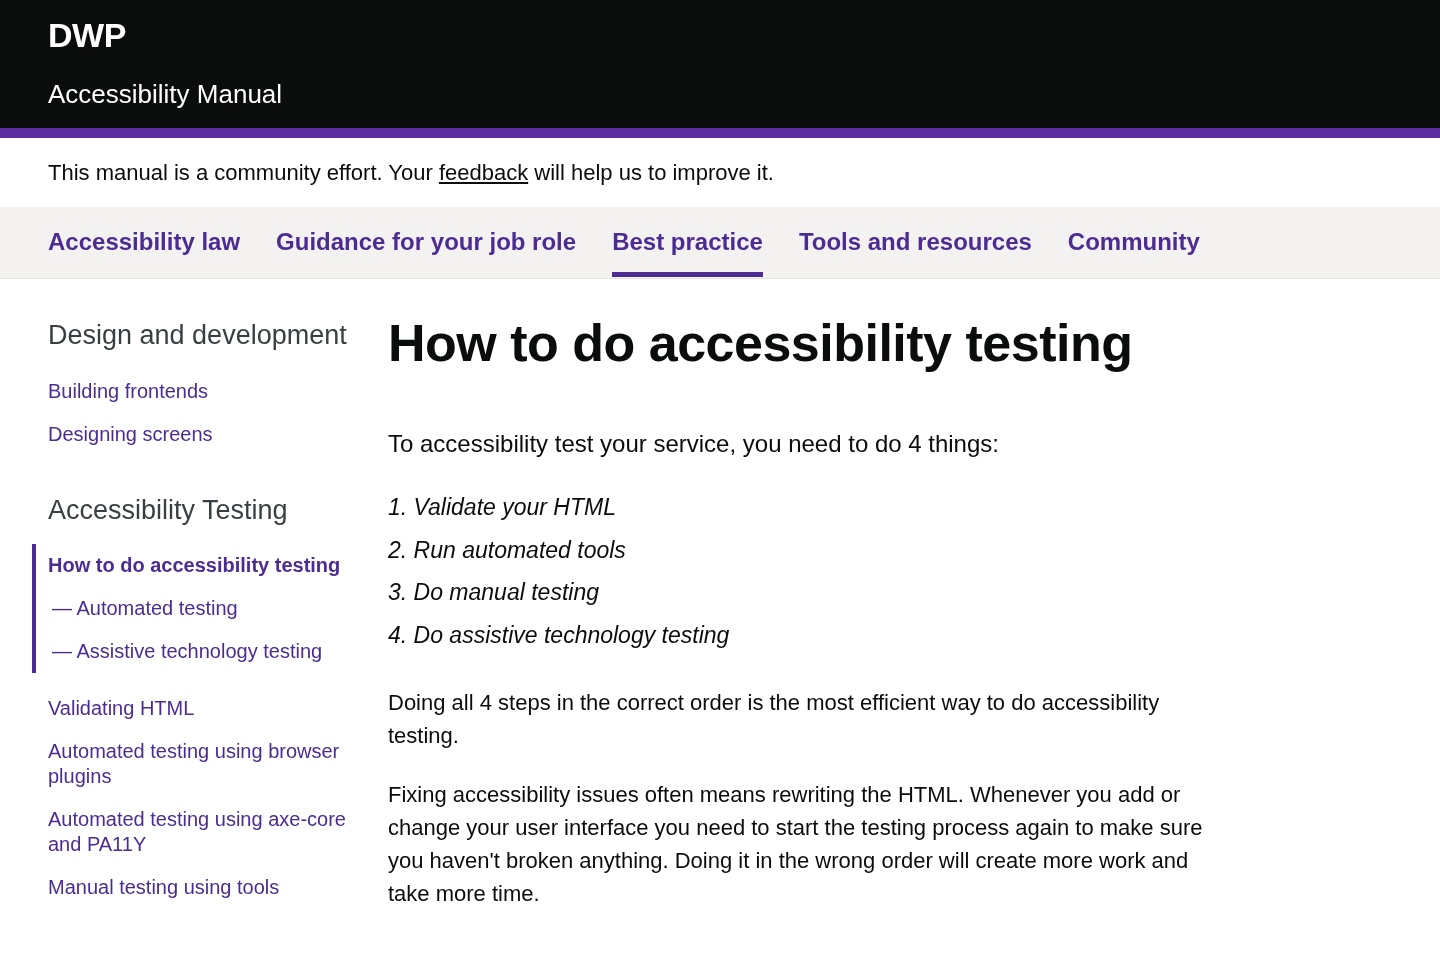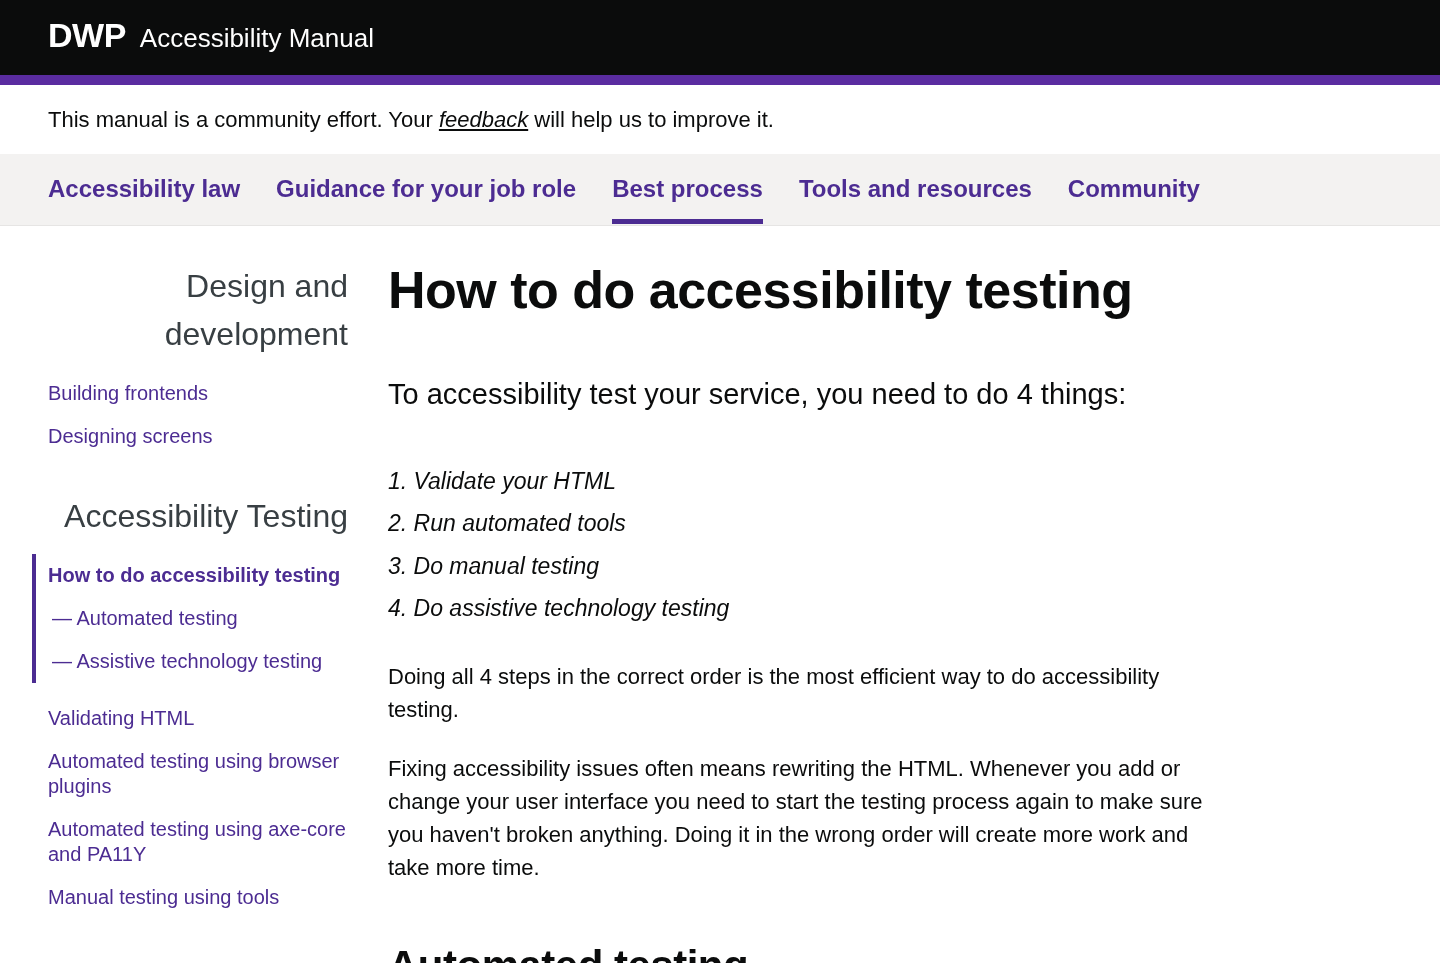--- a/index.html
+++ b/index.html
@@ -3,35 +3,36 @@
 <meta charset="utf-8">
 <style>
   * { box-sizing: border-box; margin: 0; padding: 0; }
   body {
     font-family: "Helvetica Neue", Helvetica, Arial, sans-serif;
     color: #0b0c0c;
     background: #fff;
     font-size: 19px;
     line-height: 1.5;
   }
-  a { text-decoration: underline; font-style: italic; }
+  a { text-decoration: underline; }
 
   
   .header {
     background: #0b0c0c;
     color: #fff;
     padding: 10px 0 14px 0;
     border-bottom: 10px solid #5a2ca0;
   }
   .header-inner {
     max-width: 1340px;
     padding: 0 48px;
     display: flex;
     align-items: baseline;
     gap: 14px;
+    flex-direction: column;
   }
   .header .logo {
     font-size: 34px;
     font-weight: 800;
     letter-spacing: -0.5px;
   }
   .header .site-title {
     font-size: 26px;
     font-weight: 400;
   }
@@ -77,26 +78,25 @@
   .sidebar {
     flex: 0 0 300px;
   }
   .main {
     flex: 1;
     max-width: 830px;
   }
 
   
   .sidebar h3 {
-    font-size: 32px;
+    font-size: 27px;
     font-weight: 400;
     color: #383f43;
     margin-top: 0;
     margin-bottom: 14px;
-    text-align: right;
   }
   .sidebar .group + .group { margin-top: 34px; }
   .sidebar ul { list-style: none; }
   .sidebar li {
     color: #4c2c92;
     font-size: 20px;
     padding: 9px 0;
     cursor: pointer;
     line-height: 1.25;
   }
@@ -120,22 +120,22 @@
 
   
   .main h1 {
     font-size: 52px;
     font-weight: 800;
     line-height: 1.1;
     margin-bottom: 54px;
     letter-spacing: -0.5px;
   }
   .main p.intro {
-    font-size: 29px;
-    margin-bottom: 43px;
+    font-size: 24px;
+    margin-bottom: 24px;
   }
   .main p {
     font-size: 22px;
     margin-bottom: 26px;
   }
   .main ol {
     margin: 0 0 30px 0;
     padding-left: 0;
     list-style: none;
     counter-reset: step;
@@ -168,21 +168,21 @@
 </header>
 
 <div class="notice">
   <span>This manual is a community effort. Your </span><a href="#">feedback</a><span> will help us to improve it.</span>
 </div>
 
 <nav class="primary-nav">
   <ul>
     <li>Accessibility law</li>
     <li>Guidance for your job role</li>
-    <li class="active">Best process</li>
+    <li class="active">Best practice</li>
     <li>Tools and resources</li>
     <li>Community</li>
   </ul>
 </nav>
 
 <div class="content">
 
   <aside class="sidebar">
     <div class="group">
       <h3>Design and development</h3>

